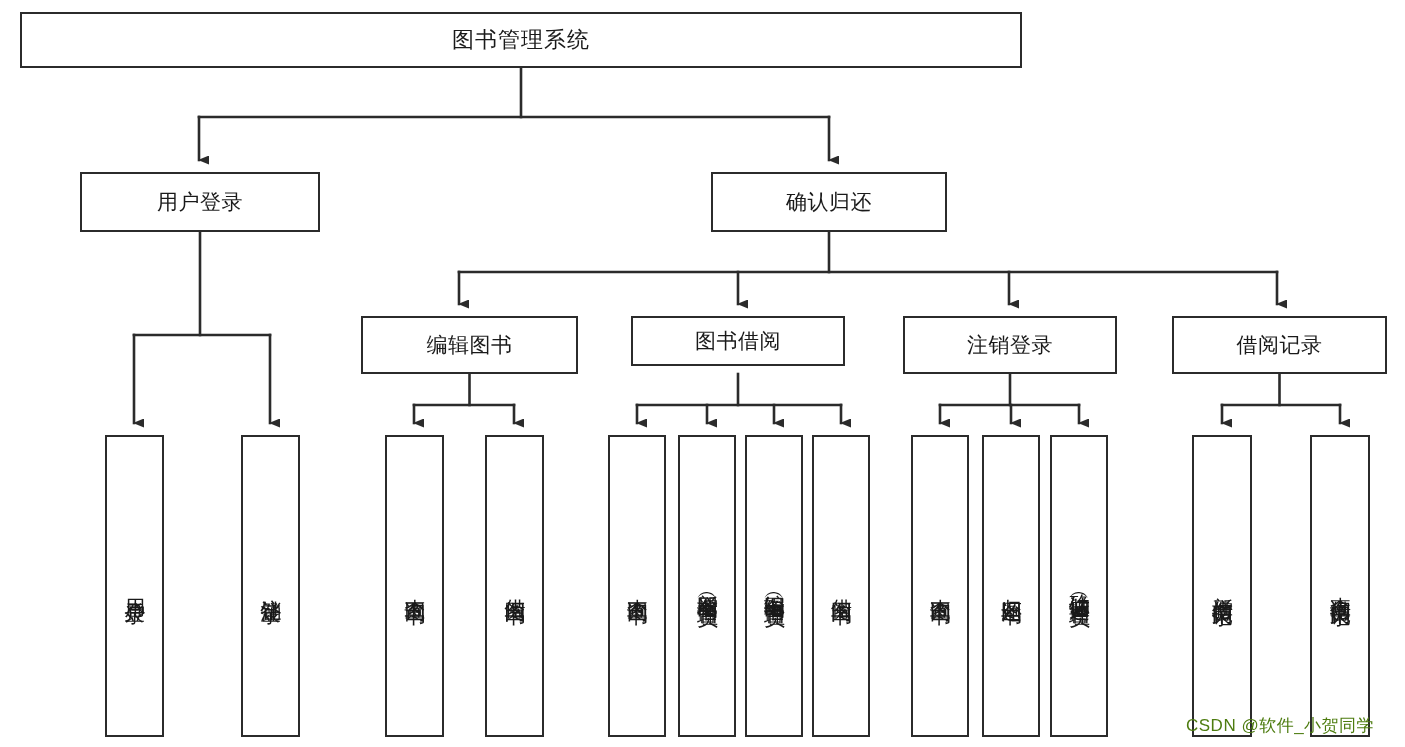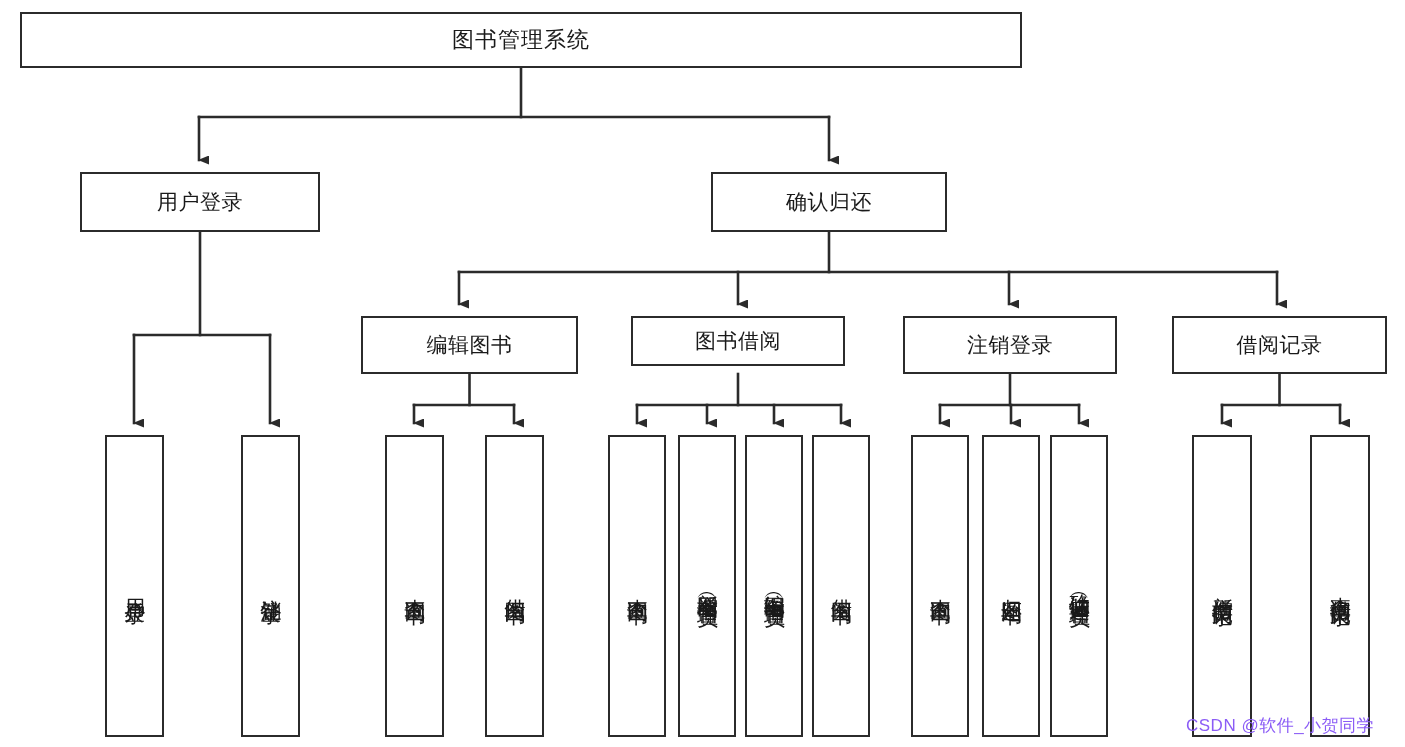--- a/index.html
+++ b/index.html
@@ -61,21 +61,21 @@
     line-height: 1.18;
     letter-spacing: 2px;
     white-space: normal;
     max-height: 288px;
   }
   .watermark {
     position: absolute;
     left: 1186px;
     top: 714px;
     font-size: 17px;
-    color: #8b5cf6;
+    color: #4d7c0f;
     letter-spacing: 0.5px;
     white-space: nowrap;
     pointer-events: none;
   }
 </style>
 </head>
 <body>
 
 <div id="diagram-root">
 

